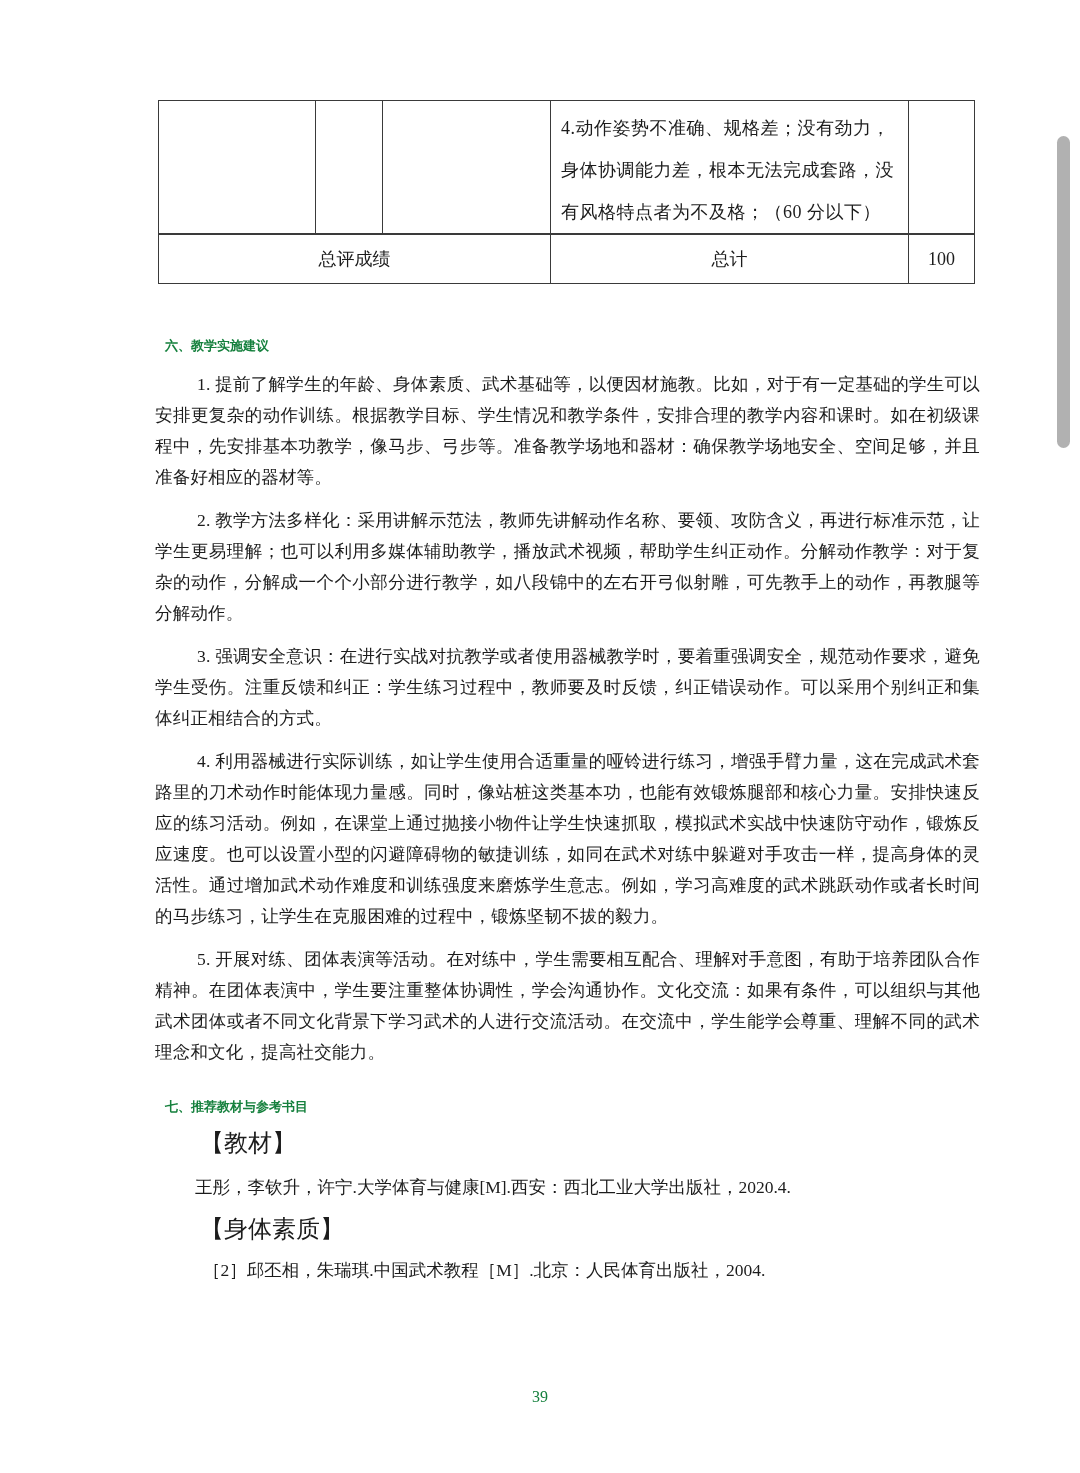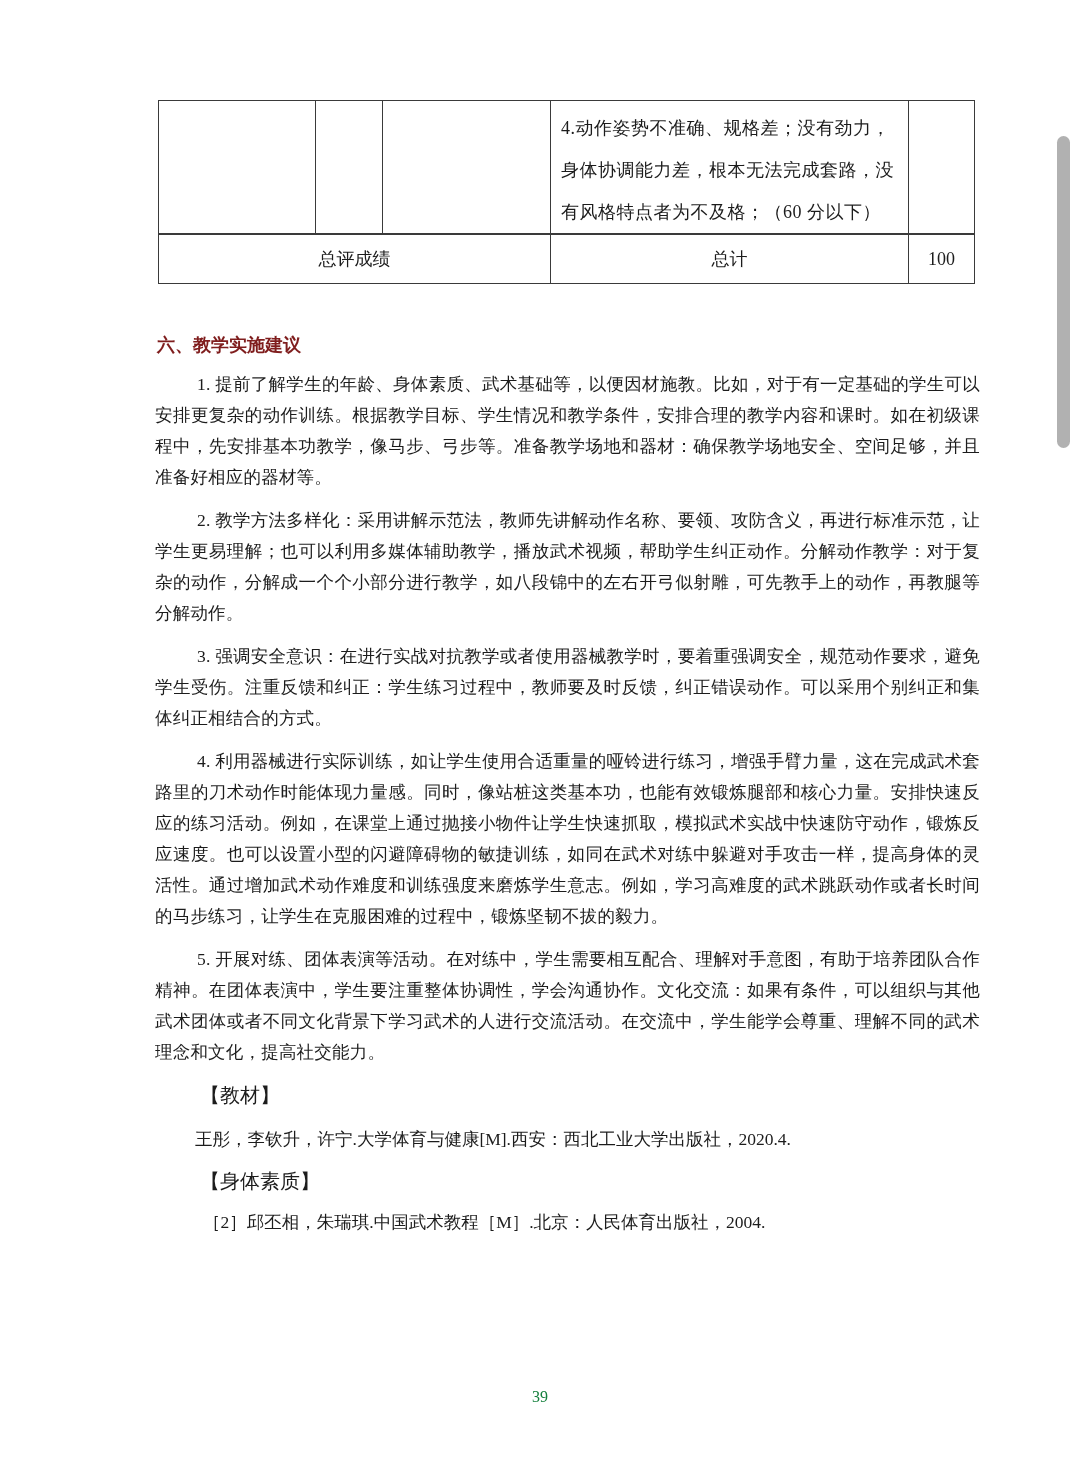--- a/index.html
+++ b/index.html
@@ -39,36 +39,36 @@
   }
   .desc-line {
     line-height: 42px;
     white-space: nowrap;
     letter-spacing: 0.5px;
   }
   
   .sec-heading {
     font-family: "Liberation Sans", "DejaVu Sans", sans-serif;
     font-weight: bold;
-    font-size: 18px;
-    color: #7f1d1d;
-    margin: 48px 0 10px 2px;
+    font-size: 13px;
+    color: #15803d;
+    margin: 48px 0 10px 10px;
     line-height: 27px;
   }
   .para {
     font-size: 17.5px;
     line-height: 31px;
     text-align: justify;
     text-indent: 42px;
     margin: 0 0 12px 0;
     letter-spacing: 0.2px;
   }
   .sec7-heading { margin-top: 25px; margin-bottom: 8px; }
   .book-label {
-    font-size: 20px;
+    font-size: 24px;
     line-height: 30px;
     margin: 6px 0 0 45px;
   }
   .book-entry {
     font-size: 17.5px;
     line-height: 26px;
     margin: 16px 0 0 40px;
   }
   .ref-entry {
     font-size: 17.5px;
@@ -128,20 +128,21 @@
     </tbody>
       </table>
 
     <div class="sec-heading">六、教学实施建议</div>
     <p class="para">1. 提前了解学生的年龄、身体素质、武术基础等，以便因材施教。比如，对于有一定基础的学生可以安排更复杂的动作训练。根据教学目标、学生情况和教学条件，安排合理的教学内容和课时。如在初级课程中，先安排基本功教学，像马步、弓步等。准备教学场地和器材：确保教学场地安全、空间足够，并且准备好相应的器材等。</p>
     <p class="para">2. 教学方法多样化：采用讲解示范法，教师先讲解动作名称、要领、攻防含义，再进行标准示范，让学生更易理解；也可以利用多媒体辅助教学，播放武术视频，帮助学生纠正动作。分解动作教学：对于复杂的动作，分解成一个个小部分进行教学，如八段锦中的左右开弓似射雕，可先教手上的动作，再教腿等分解动作。</p>
     <p class="para">3. 强调安全意识：在进行实战对抗教学或者使用器械教学时，要着重强调安全，规范动作要求，避免学生受伤。注重反馈和纠正：学生练习过程中，教师要及时反馈，纠正错误动作。可以采用个别纠正和集体纠正相结合的方式。</p>
     <p class="para">4. 利用器械进行实际训练，如让学生使用合适重量的哑铃进行练习，增强手臂力量，这在完成武术套路里的刀术动作时能体现力量感。同时，像站桩这类基本功，也能有效锻炼腿部和核心力量。安排快速反应的练习活动。例如，在课堂上通过抛接小物件让学生快速抓取，模拟武术实战中快速防守动作，锻炼反应速度。也可以设置小型的闪避障碍物的敏捷训练，如同在武术对练中躲避对手攻击一样，提高身体的灵活性。通过增加武术动作难度和训练强度来磨炼学生意志。例如，学习高难度的武术跳跃动作或者长时间的马步练习，让学生在克服困难的过程中，锻炼坚韧不拔的毅力。</p>
     <p class="para">5. 开展对练、团体表演等活动。在对练中，学生需要相互配合、理解对手意图，有助于培养团队合作精神。在团体表演中，学生要注重整体协调性，学会沟通协作。文化交流：如果有条件，可以组织与其他武术团体或者不同文化背景下学习武术的人进行交流活动。在交流中，学生能学会尊重、理解不同的武术理念和文化，提高社交能力。</p>
 
+    <div class="sec-heading sec7-heading">七、推荐教材与参考书目</div>
     <div class="book-label">【教材】</div>
     <div class="book-entry">王彤，李钦升，许宁.大学体育与健康[M].西安：西北工业大学出版社，2020.4.</div>
     <div class="book-label ref-label">【身体素质】</div>
     <div class="ref-entry">［2］邱丕相，朱瑞琪.中国武术教程［M］.北京：人民体育出版社，2004.</div>
 
   </div>
 
   <div class="page-number">39</div>
 
   <div class="scroll-thumb" style="background: rgb(177, 177, 177);"></div>

